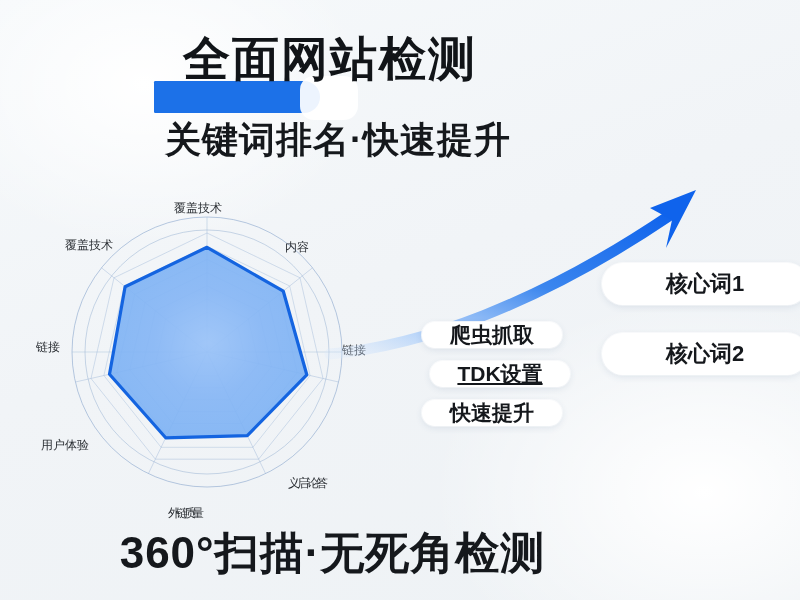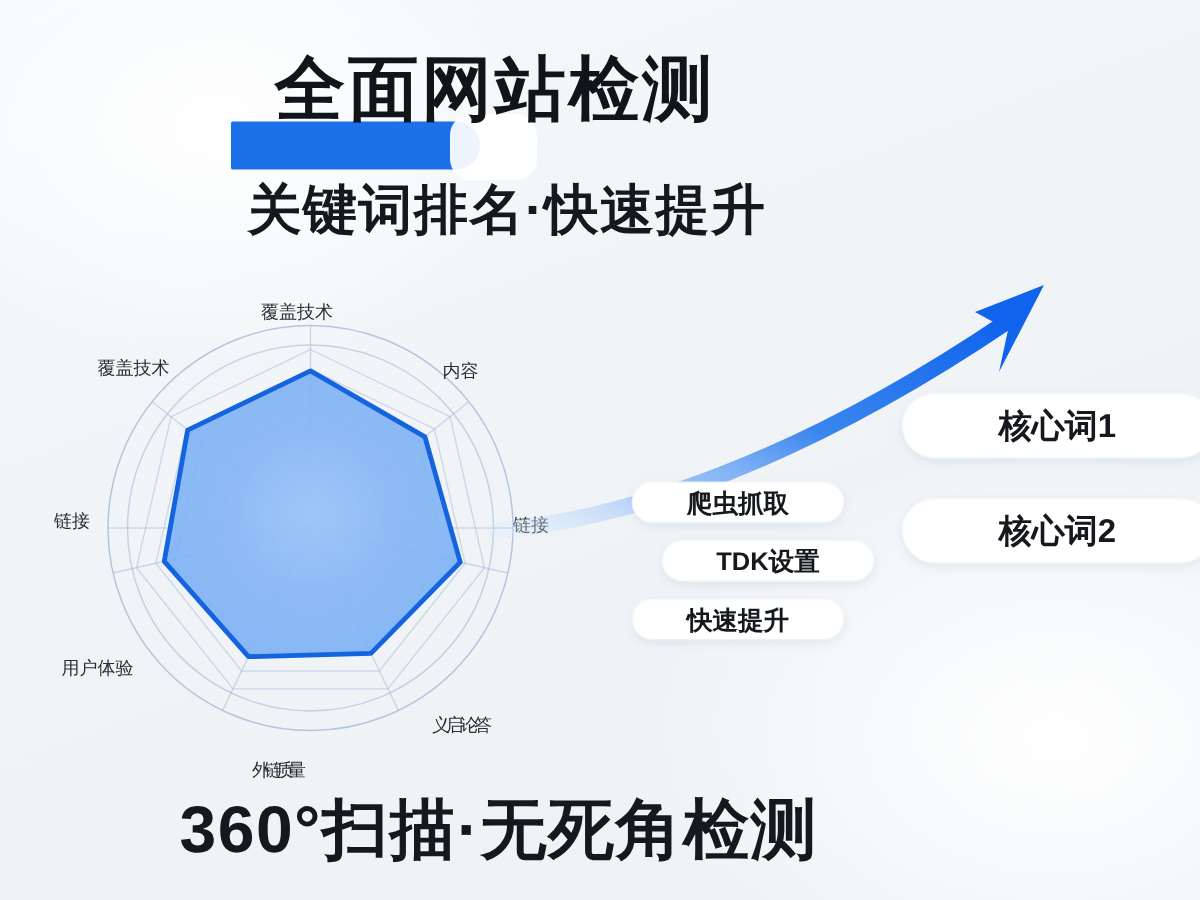--- a/index.html
+++ b/index.html
@@ -56,21 +56,21 @@
   #arrow{position:absolute;left:300px;top:180px;}
 
   
   .pill{
     position:absolute;
     background:#ffffff;border-radius:22px;
     box-shadow:0 2px 7px rgba(60,90,130,.12), 0 0 0 1px rgba(255,255,255,.9);
     display:flex;align-items:center;justify-content:center;
     color:#15181c;font-weight:bold;
   }
-  .pill.small{font-size:17px;height:26px;padding:0 16px;}
+  .pill.small{font-size:21px;height:26px;padding:0 16px;}
   .pill.big{font-size:22px;height:42px;padding:0 22px;}
 
   
   .footer{
     position:absolute;left:0;top:524px;width:665px;text-align:center;
     font-size:44px;font-weight:bold;letter-spacing:1px;color:#15181c;
   }
 </style>
 </head>
 <body>
@@ -111,21 +111,21 @@
           <line x1="191" y1="156" x2="249.6" y2="277.6" stroke="#9db6d8" stroke-width="0.9" stroke-opacity="0.5"></line>
           <line x1="191" y1="156" x2="132.4" y2="277.6" stroke="#9db6d8" stroke-width="0.9" stroke-opacity="0.5"></line>
           <line x1="191" y1="156" x2="59.4" y2="186.0" stroke="#9db6d8" stroke-width="0.9" stroke-opacity="0.5"></line>
           <line x1="191" y1="156" x2="85.5" y2="71.8" stroke="#9db6d8" stroke-width="0.9" stroke-opacity="0.5"></line>
           <line x1="56" y1="156" x2="326" y2="156" stroke="#9db6d8" stroke-width="0.9" stroke-opacity="0.45"></line>
           <path d="M191.0 51.3 L267.3 95.2 L290.8 178.8 L231.3 239.6 L149.7 241.8 L93.5 178.2 L109.1 90.7 Z" fill="url(#polyFill)" stroke="#1464e0" stroke-width="3.2" stroke-linejoin="round"></path>
         </g>
     </svg>
 
     <div class="axis-label" style="left:158px;top:4px;">覆盖技术</div>
-    <div class="axis-label" style="left:279px;top:43px;text-align:right;">内容</div>
+    <div class="axis-label" style="left:269px;top:43px;text-align:right;">内容</div>
     <div class="axis-label" style="left:326px;top:146px;">链接</div>
     <div class="axis-label garbled" style="left:272px;top:247px;letter-spacing:-3px;">义启·论答</div>
     <div class="axis-label garbled" style="left:152px;top:277px;letter-spacing:-4px;">外链质量</div>
     <div class="axis-label" style="left:25px;top:241px;">用户体验</div>
     <div class="axis-label" style="left:49px;top:41px;">覆盖技术</div>
     <div class="axis-label" style="left:20px;top:143px;">链接</div>
   </div>
 
   <div id="arrow">
     <svg width="420" height="200" viewBox="0 0 420 200">
@@ -137,21 +137,21 @@
           <stop offset="100%" stop-color="#0f63ec" stop-opacity="1"></stop>
         </linearGradient>
       </defs>
       <path d="M 30 174 C 120 166, 236 126, 372 34" fill="none" stroke="url(#arrGrad)" stroke-width="11" stroke-linecap="round"></path>
       <path d="M 396 10 L 350 28 L 372 40 L 366 68 Z" fill="#0f63ec"></path>
     </svg>
   </div>
 
   <div id="tag-pills">
       <div class="pill small" style="left: 422px; top: 322px; width: 108px;">爬虫抓取</div>
-      <div class="pill small" style="left: 442px; top: 361px; width: 108px;">TDK设置</div>
+      <div class="pill small" style="left: 430px; top: 361px; width: 108px; text-decoration: underline;">TDK设置</div>
       <div class="pill small" style="left: 422px; top: 400px; width: 108px;">快速提升</div>
     </div>
   <div id="kw-pills">
       <div class="pill big" style="left: 602px; top: 263px; width: 162px;">核心词1</div>
       <div class="pill big" style="left: 602px; top: 333px; width: 162px;">核心词2</div>
     </div>
 
   <div class="footer">360°扫描·无死角检测</div>
 
 </div>

